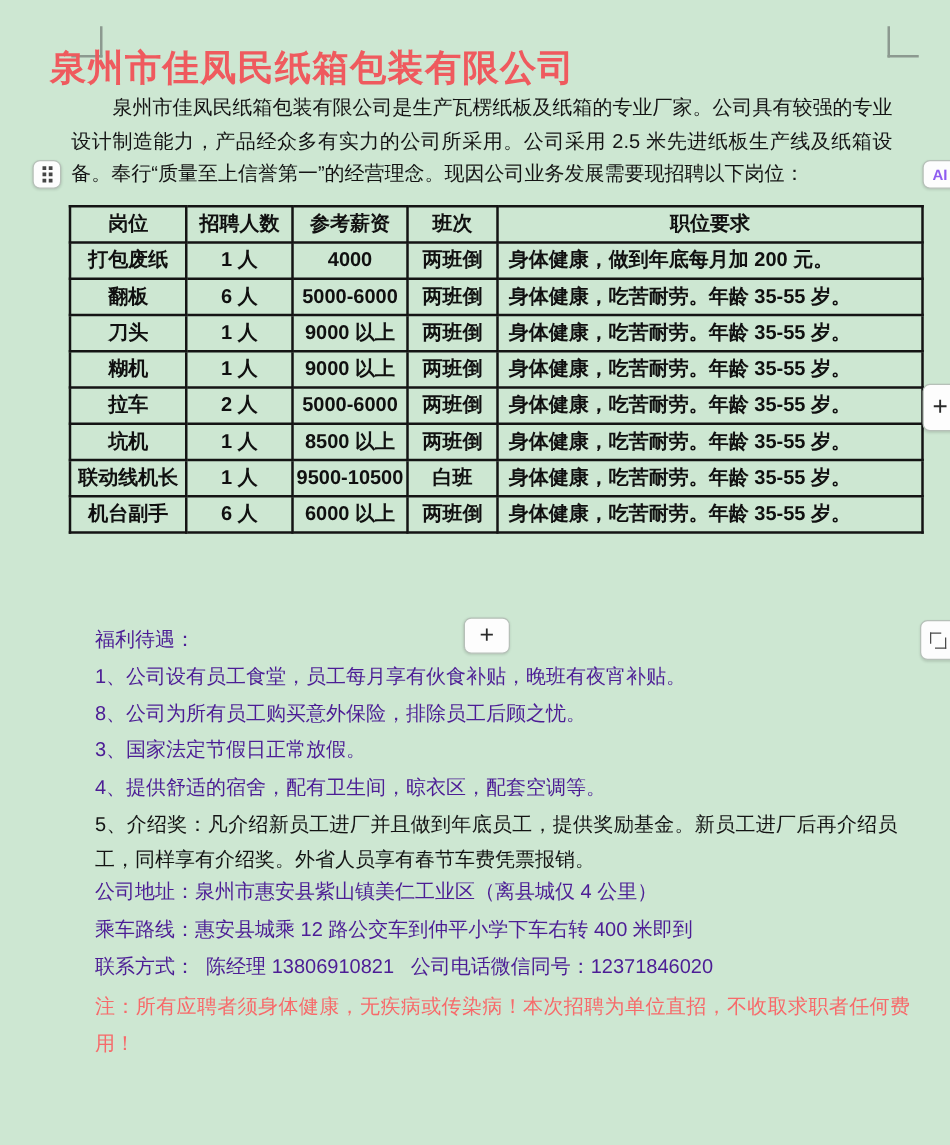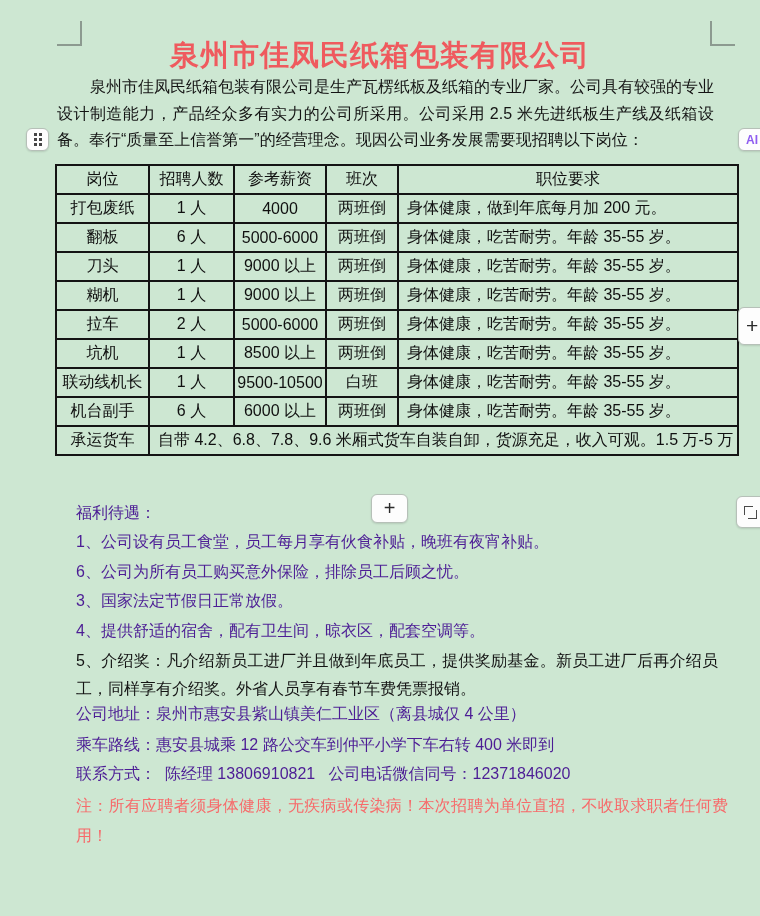--- a/index.html
+++ b/index.html
@@ -5,30 +5,30 @@
   html,body{margin:0;padding:0;}
   body{width:760px;height:916px;font-family:"Liberation Sans","DejaVu Sans",sans-serif;}
   .screen{position:relative;width:760px;height:916px;overflow:hidden;background:#cde7d2;}
 
   
   .crop-mark{position:absolute;width:23px;height:23px;}
   .crop-tl{left:57px;top:21px;border-right:2px solid #8c9a90;border-bottom:2px solid #8c9a90;}
   .crop-tr{left:710px;top:21px;border-left:2px solid #8c9a90;border-bottom:2px solid #8c9a90;}
 
   
-  .doc-title{position:absolute;left:40px;top:38px;width:680px;text-align:center;
+  .doc-title{position:absolute;left:40px;top:38px;width:680px;
     font-family:"Liberation Serif","DejaVu Serif",serif;
     font-size:29px;font-weight:bold;color:#ef5a5e;letter-spacing:1px;line-height:34px;}
   .intro{position:absolute;left:57px;top:74px;width:657px;font-size:16px;color:#141414;
     line-height:26.5px;text-indent:33px;text-align:justify;}
 
   
   .jobs{position:absolute;left:55px;top:164px;border-collapse:collapse;table-layout:fixed;}
   .jobs th,.jobs td{border:2px solid #141414;height:27px;padding:0;color:#101010;
-    font-size:16px;font-weight:normal;text-align:center;overflow:hidden;white-space:nowrap;}
+    font-size:16px;font-weight:bold;text-align:center;overflow:hidden;white-space:nowrap;}
   .jobs td.req{text-align:left;padding-left:8px;}
 
   
   .line{position:absolute;left:76px;font-size:16px;color:#4c1d95;line-height:22px;white-space:nowrap;}
   .wrapblock{position:absolute;left:76px;width:642px;font-size:16px;color:#141414;
     line-height:28px;text-align:justify;white-space:normal;}
   .pre{white-space:pre-wrap;}
   .note{position:absolute;left:76px;width:652px;font-size:16px;color:#f76a6a;
     line-height:30px;text-align:justify;}
 
@@ -127,30 +127,26 @@
       <td>白班</td>
       <td class="req">身体健康，吃苦耐劳。年龄 35-55 岁。</td>
     </tr>
     <tr>
       <td>机台副手</td>
       <td>6 人</td>
       <td>6000 以上</td>
       <td>两班倒</td>
       <td class="req">身体健康，吃苦耐劳。年龄 35-55 岁。</td>
     </tr>
-    <tr>
-      <td>承运货车</td>
-      <td class="req" colspan="4">自带 4.2、6.8、7.8、9.6 米厢式货车自装自卸，货源充足，收入可观。1.5 万-5 万</td>
-    </tr>
   </tbody>
     </table>
 
   <div class="line" style="top:502px">福利待遇：</div>
   <div class="line" style="top:531px">1、公司设有员工食堂，员工每月享有伙食补贴，晚班有夜宵补贴。</div>
-  <div class="line" style="top:561px">6、公司为所有员工购买意外保险，排除员工后顾之忧。</div>
+  <div class="line" style="top:561px">8、公司为所有员工购买意外保险，排除员工后顾之忧。</div>
   <div class="line" style="top:590px">3、国家法定节假日正常放假。</div>
   <div class="line" style="top:620px">4、提供舒适的宿舍，配有卫生间，晾衣区，配套空调等。</div>
   <div class="wrapblock" style="top:647px">5、介绍奖：凡介绍新员工进厂并且做到年底员工，提供奖励基金。新员工进厂后再介绍员工，同样享有介绍奖。外省人员享有春节车费凭票报销。</div>
 
   <div class="line" style="top:703px">公司地址：泉州市惠安县紫山镇美仁工业区（离县城仅 4 公里）</div>
   <div class="line" style="top:734px">乘车路线：惠安县城乘 12 路公交车到仲平小学下车右转 400 米即到</div>
   <div class="line pre" style="top:763px">联系方式：  陈经理 13806910821   公司电话微信同号：12371846020</div>
 
   <div class="note" style="top:791px">注：所有应聘者须身体健康，无疾病或传染病！本次招聘为单位直招，不收取求职者任何费用！</div>
 

